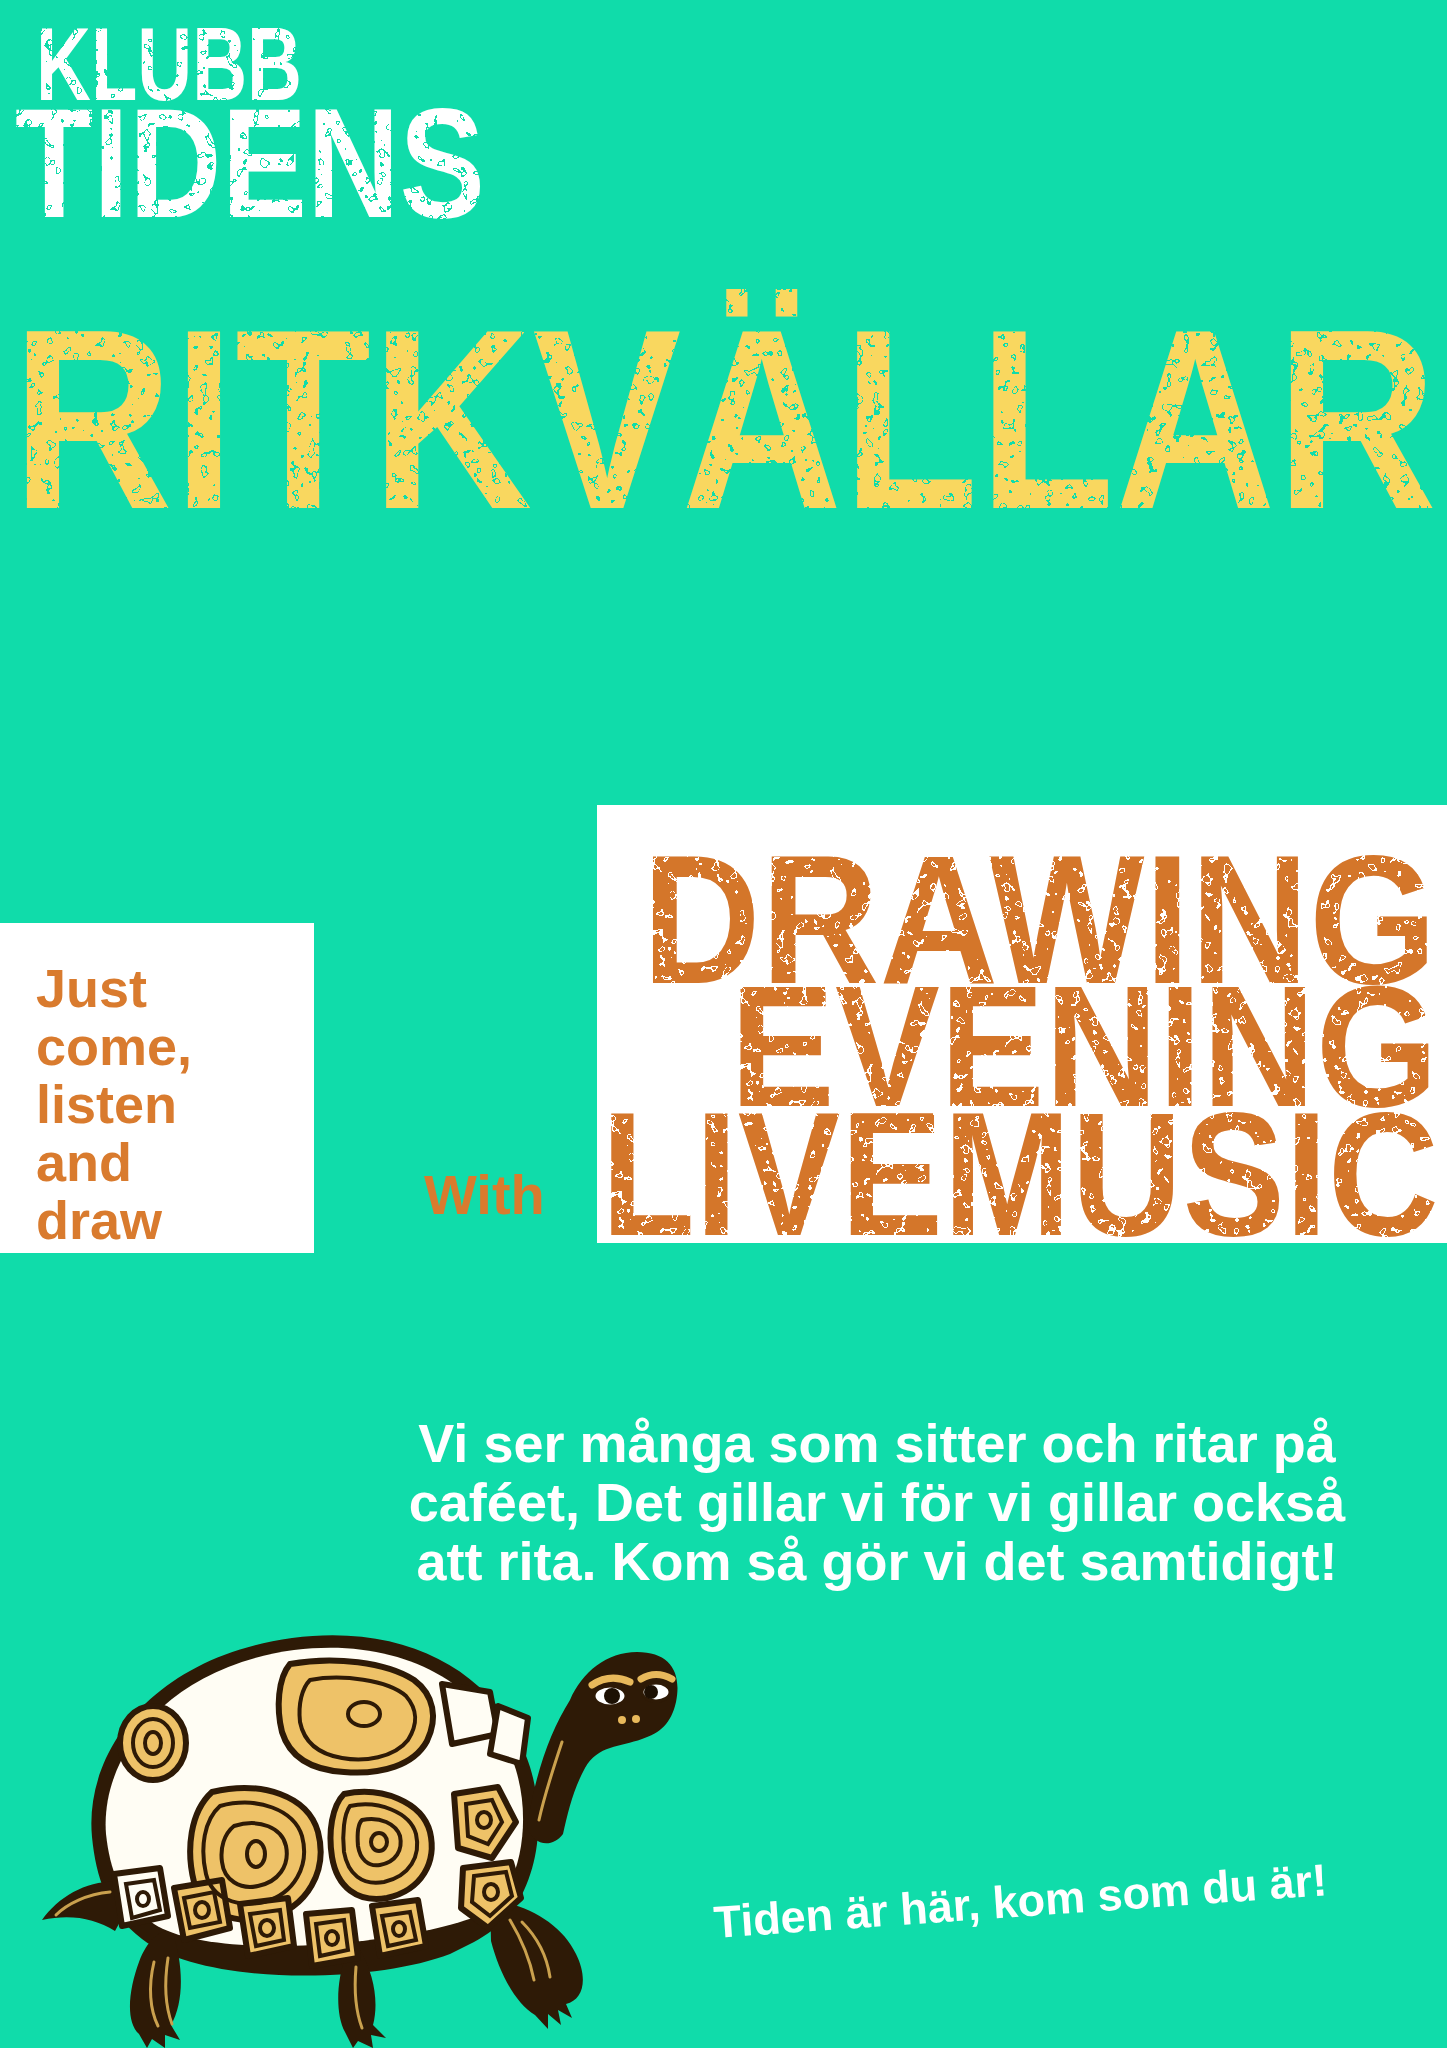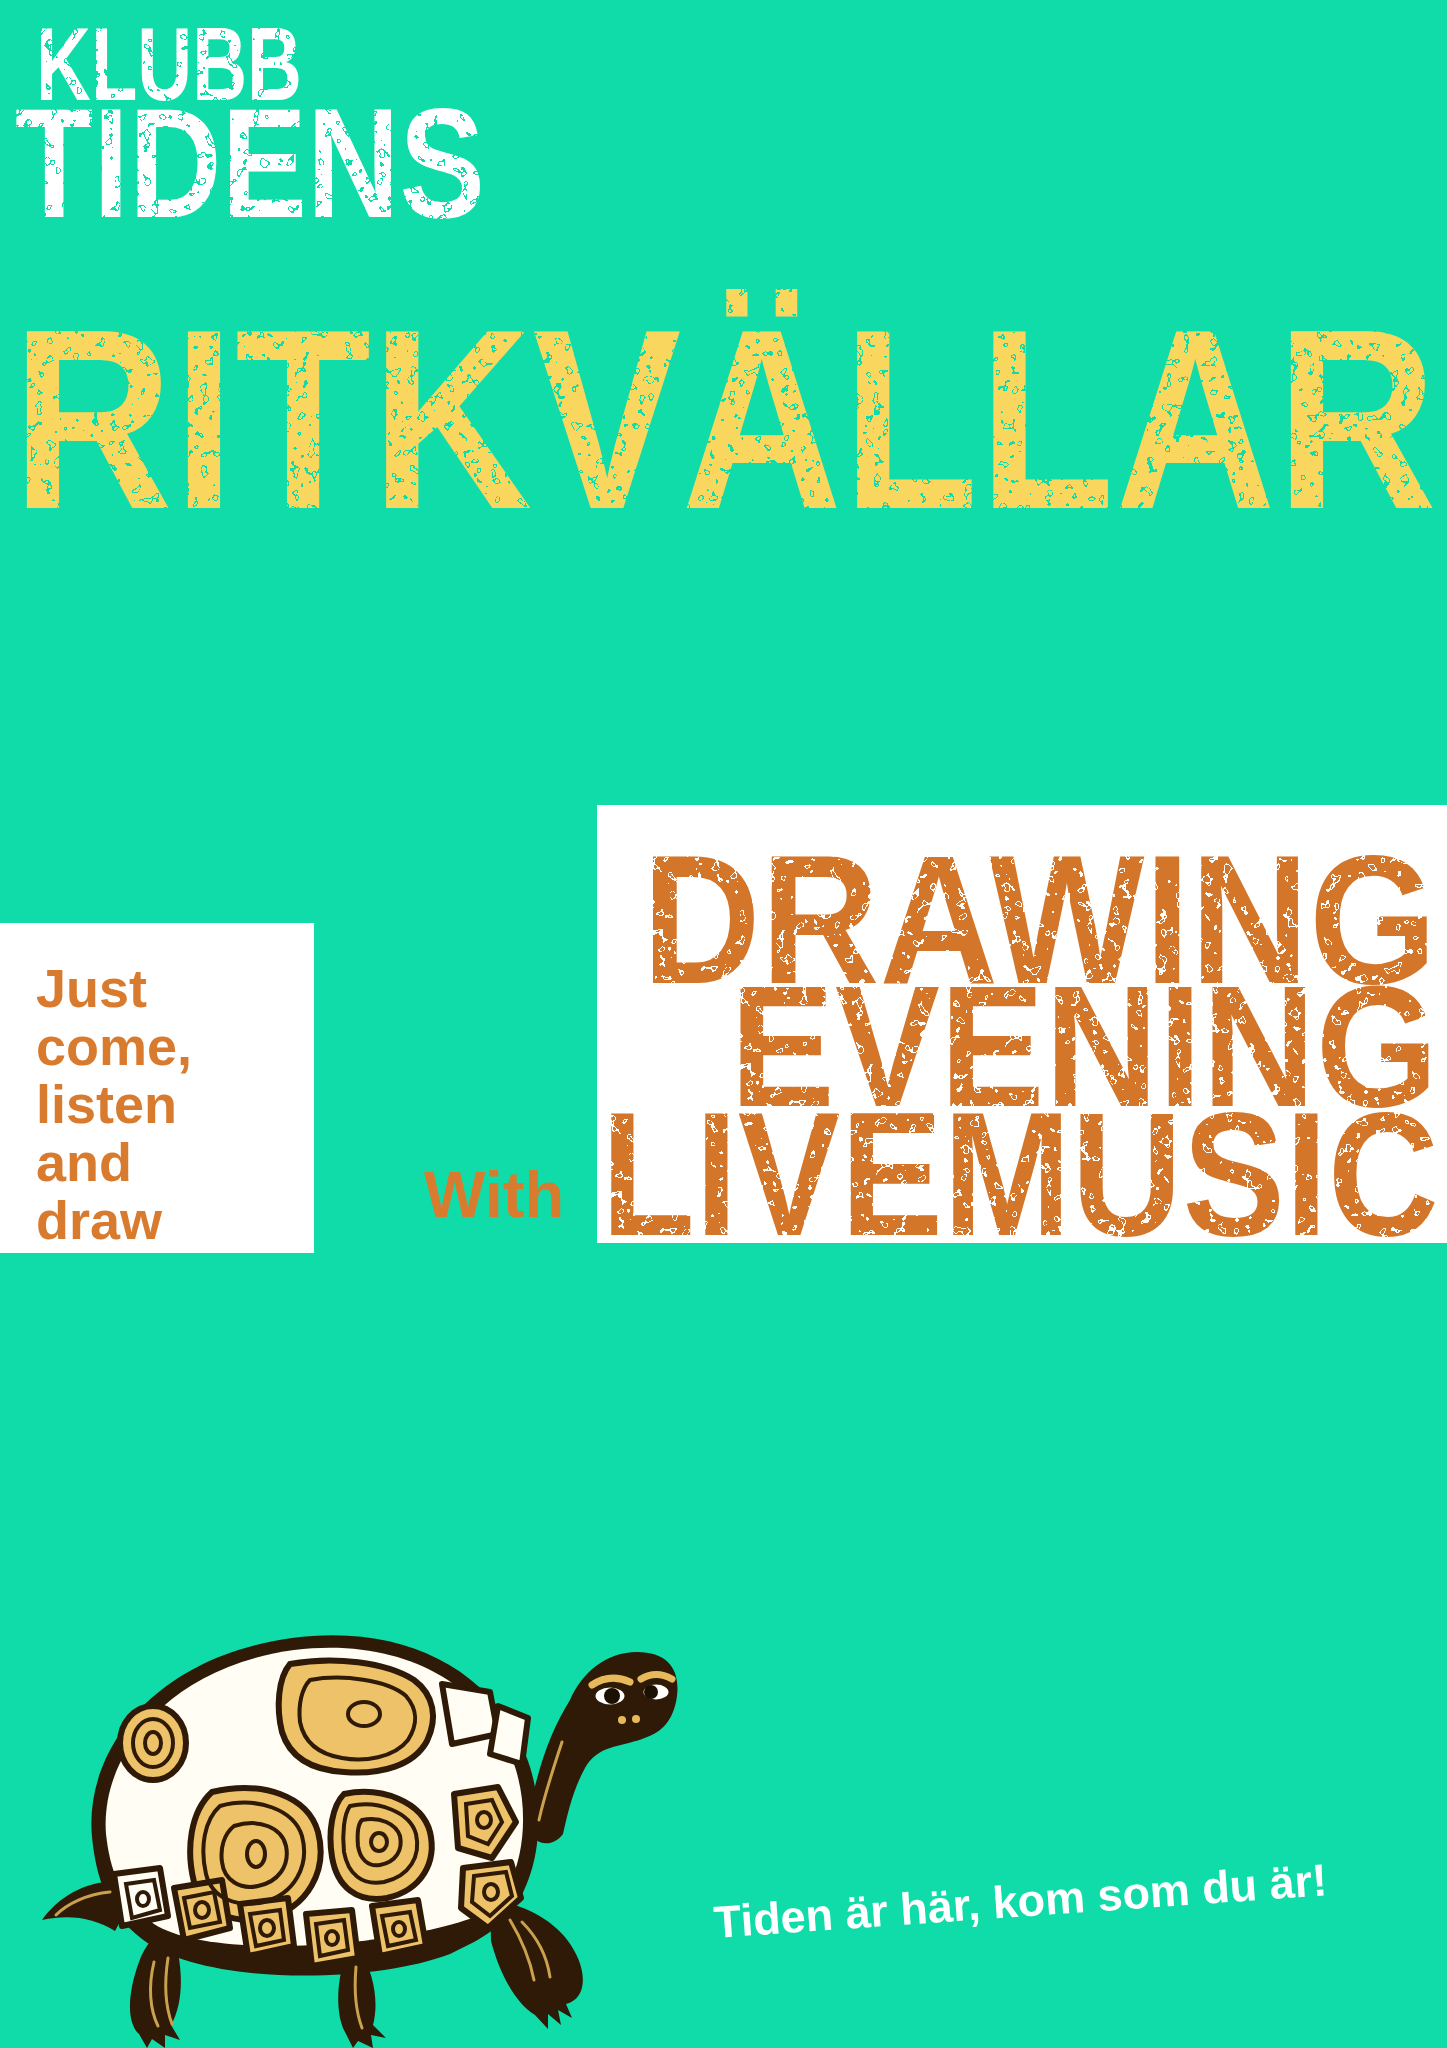--- a/index.html
+++ b/index.html
@@ -18,21 +18,21 @@
     left:0;top:923px;width:314px;height:330px;background:#ffffff;
   }
   .left-box-text{
     padding:36px 0 0 36px;color:#d97b2e;font-weight:700;
     font-size:54px;line-height:58px;white-space:pre-line;
   }
   .right-box{
     left:597px;top:805px;width:850px;height:438px;background:#ffffff;
   }
   .with-label{
-    left:424px;top:1166px;color:#d97b2e;font-weight:700;font-size:65px;line-height:57px;
+    left:424px;top:1166px;color:#d97b2e;font-weight:700;font-size:56px;line-height:57px;
   }
   .body-paragraph{
     left:307px;top:1414px;width:1140px;text-align:center;
     color:#ffffff;font-weight:700;font-size:54px;line-height:59px;white-space:pre-line;
   }
   .tagline{
     left:714px;top:1897px;width:720px;color:#ffffff;font-weight:700;font-size:45px;
     white-space:nowrap;transform:rotate(-4deg);transform-origin:0 50%;
   }
 </style>
@@ -83,20 +83,23 @@
   <svg class="abs" style="left:728px;top:972px" width="716" height="140">
     <text x="2" y="134" font-size="172" fill="#d4762c" textLength="708" lengthAdjust="spacingAndGlyphs" filter="url(#distress)">EVENING</text>
   </svg>
 
   <svg class="abs" style="left:599px;top:1100px" width="845" height="142">
     <text x="2" y="135" font-size="177" fill="#d4762c" textLength="838" lengthAdjust="spacingAndGlyphs" filter="url(#distress)">LIVEMUSIC</text>
   </svg>
 
   <div class="abs with-label">With</div>
 
+  <div class="abs body-paragraph">Vi ser många som sitter och ritar på
+caféet, Det gillar vi för vi gillar också
+att rita. Kom så gör vi det samtidigt!</div>
 
   <svg class="abs" style="left:22px;top:1622px" width="682" height="426" viewBox="0 0 682 426">
 
     <g fill="#2e1a06">
       <path d="M70,215 C62,130 130,35 270,16 C390,0 480,55 508,145 C522,190 520,245 490,290 C478,304 466,312 452,320 L428,332 C350,362 180,364 120,317 C85,290 74,255 70,215 Z"></path>
       <path d="M505,205 C513,152 528,110 548,78 C560,50 585,30 615,30 C648,30 660,50 654,80 C649,102 638,111 620,117 C598,125 576,123 563,146 C551,168 546,190 541,212 C529,228 510,222 505,205 Z"></path>
       <path d="M468,278 C505,282 540,302 554,332 C566,356 562,378 544,382 L550,396 L536,388 L539,403 L526,392 L526,407 L513,393 C493,381 477,350 469,319 Z"></path>
       <path d="M150,308 C162,344 162,380 149,403 L158,418 L143,413 L143,426 L130,417 L125,426 L117,412 C103,399 107,367 117,340 C125,318 138,308 150,308 Z"></path>
       <path d="M338,328 C352,352 357,380 351,403 L364,416 L349,413 L351,426 L336,419 L331,426 L323,410 C313,392 315,358 323,336 Z"></path>
       <path d="M102,260 C70,256 38,272 20,298 C48,292 72,296 93,309 C103,293 106,273 102,260 Z"></path>

